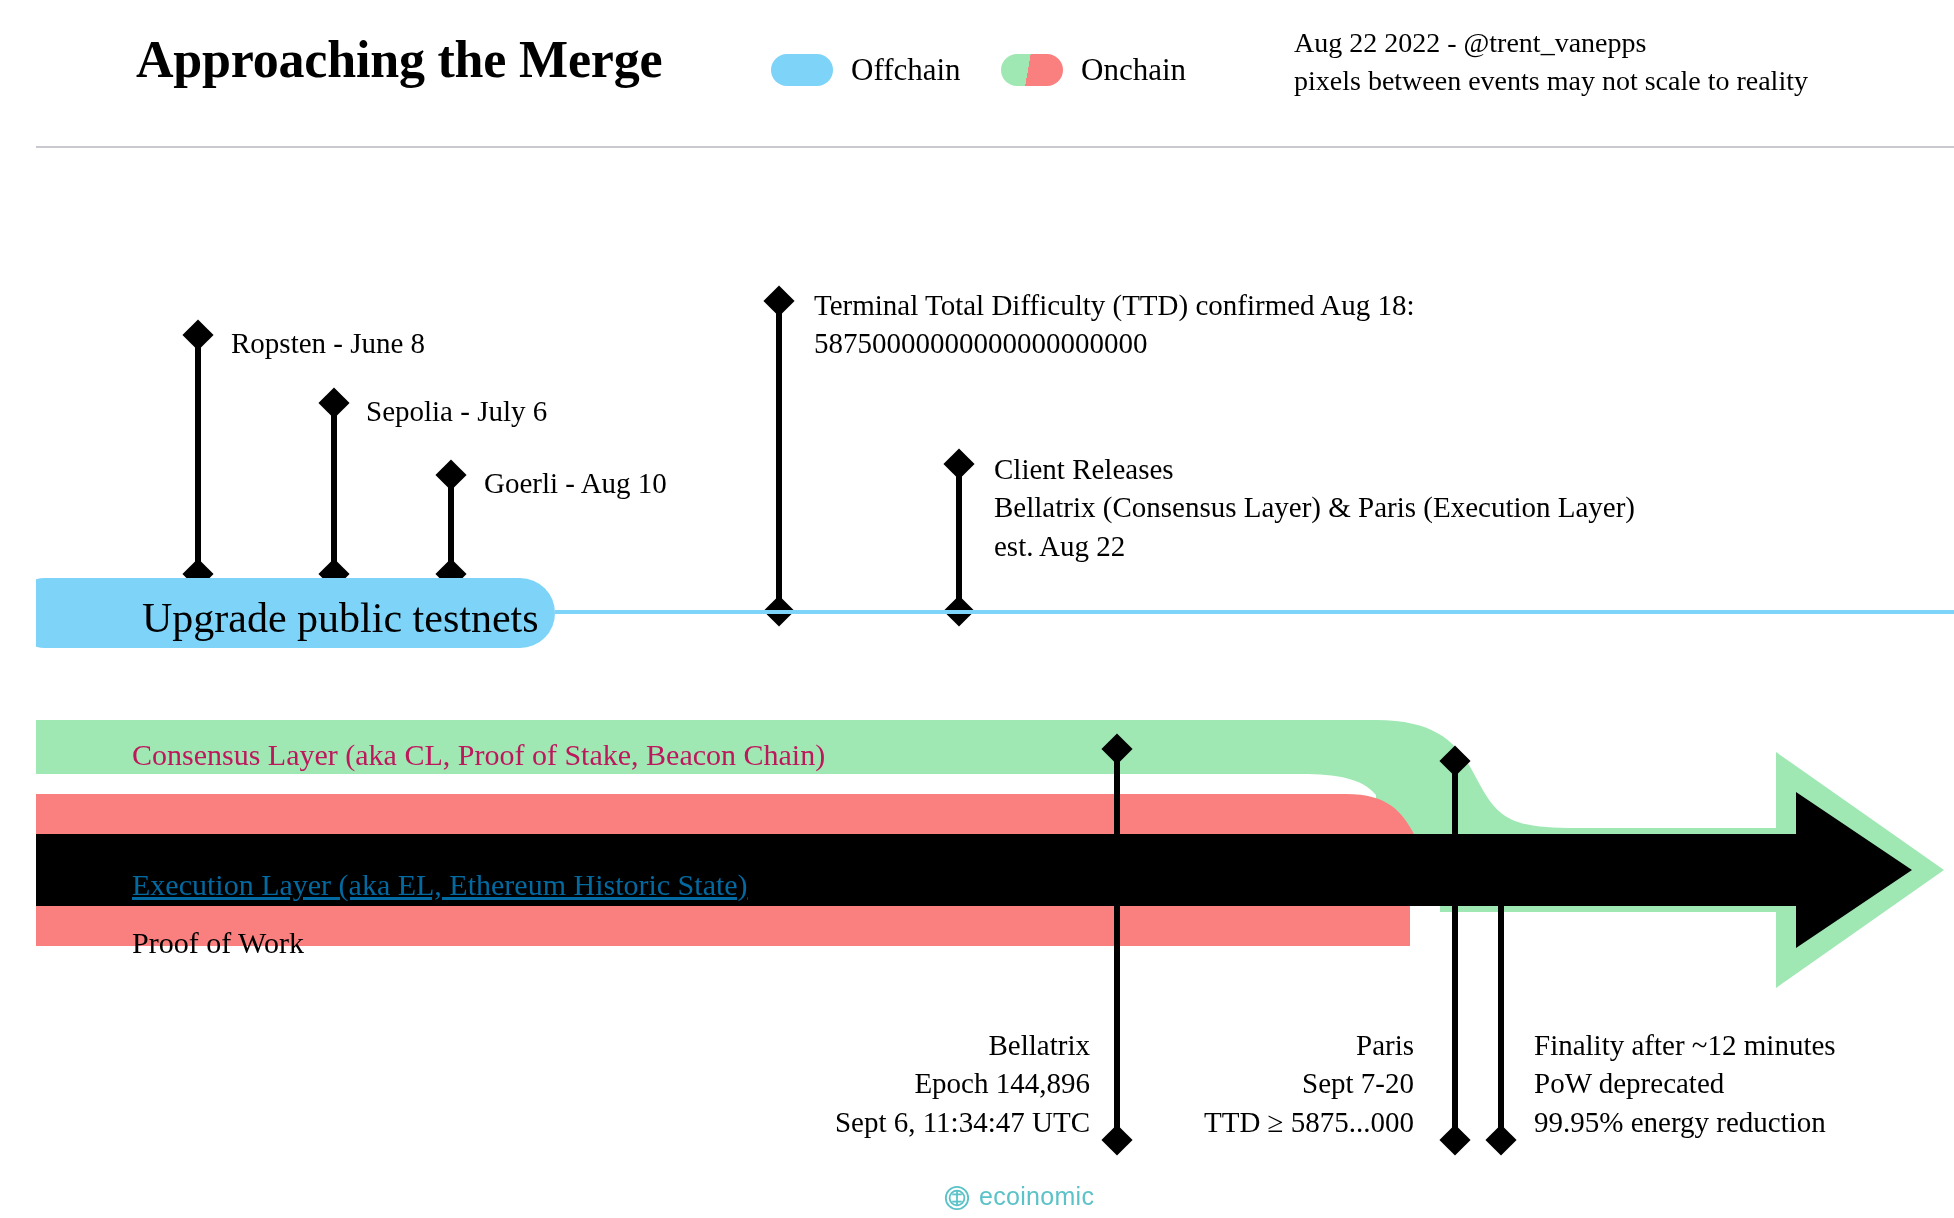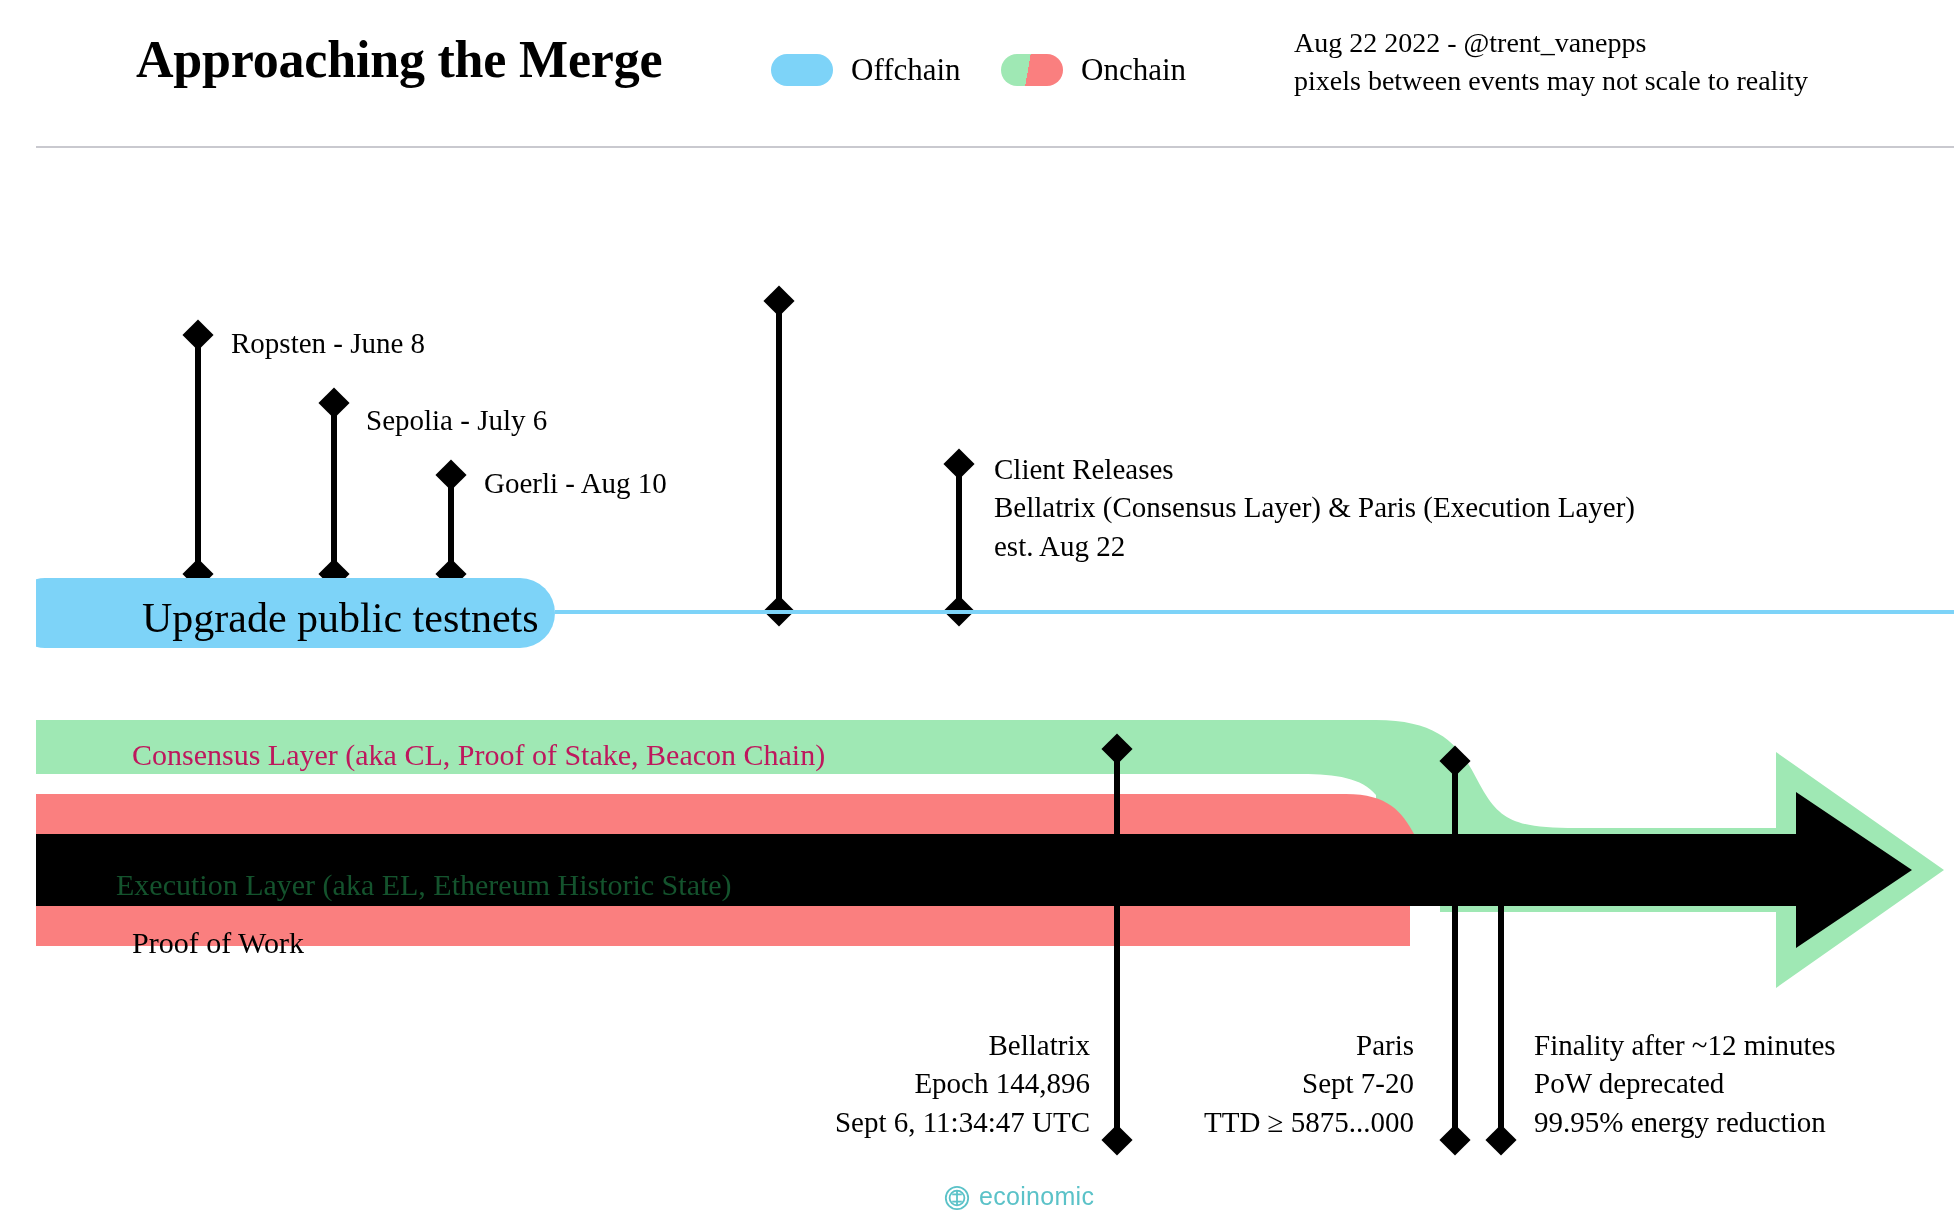--- a/index.html
+++ b/index.html
@@ -112,21 +112,21 @@
     left: 0; top: 700px;
     width: 1954px; height: 300px;
   }
 
   .band-label {
     position: absolute;
     font-size: 30px;
     white-space: nowrap;
   }
   #cl-label { left: 96px; top: 738px; color: #be185d; }
-  #el-label { left: 80px; top: 868px; color: #14532d; }
+  #el-label { left: 96px; top: 868px; color: #0369a1; text-decoration: underline; }
   #pow-label{ left: 96px; top: 926px; color: #000; }
 
   
   #footer-logo {
     position: absolute;
     left: 908px; top: 1182px;
     display: flex;
     align-items: flex-end;
     gap: 9px;
   }
@@ -163,30 +163,34 @@
   </div>
 
   <div class="stem" style="left:159px; top:340px; height:250px;"></div>
   <div class="diamond" style="left:151px; top:324px;"></div>
   <div class="diamond" style="left:151px; top:563px;"></div>
   <div class="note" style="left:195px; top:324px;">Ropsten - June 8</div>
 
   <div class="stem" style="left:295px; top:408px; height:182px;"></div>
   <div class="diamond" style="left:287px; top:392px;"></div>
   <div class="diamond" style="left:287px; top:563px;"></div>
-  <div class="note" style="left:330px; top:401px;">Sepolia - July 6</div>
+  <div class="note" style="left:330px; top:392px;">Sepolia - July 6</div>
 
   <div class="stem" style="left:412px; top:480px; height:110px;"></div>
   <div class="diamond" style="left:404px; top:464px;"></div>
   <div class="diamond" style="left:404px; top:563px;"></div>
   <div class="note" style="left:448px; top:464px;">Goerli - Aug 10</div>
 
   <div class="stem" style="left:740px; top:306px; height:308px;"></div>
   <div class="diamond" style="left:732px; top:290px;"></div>
   <div class="diamond" style="left:732px; top:600px;"></div>
+  <div class="note" style="left:778px; top:286px;">
+    <div>Terminal Total Difficulty (TTD) confirmed Aug 18:</div>
+    <div>58750000000000000000000</div>
+  </div>
 
   <div class="stem" style="left:920px; top:470px; height:144px;"></div>
   <div class="diamond" style="left:912px; top:453px;"></div>
   <div class="diamond" style="left:912px; top:600px;"></div>
   <div class="note" style="left:958px; top:450px;">
     <div>Client Releases</div>
     <div>Bellatrix (Consensus Layer) &amp; Paris (Execution Layer)</div>
     <div>est. Aug 22</div>
   </div>
 

